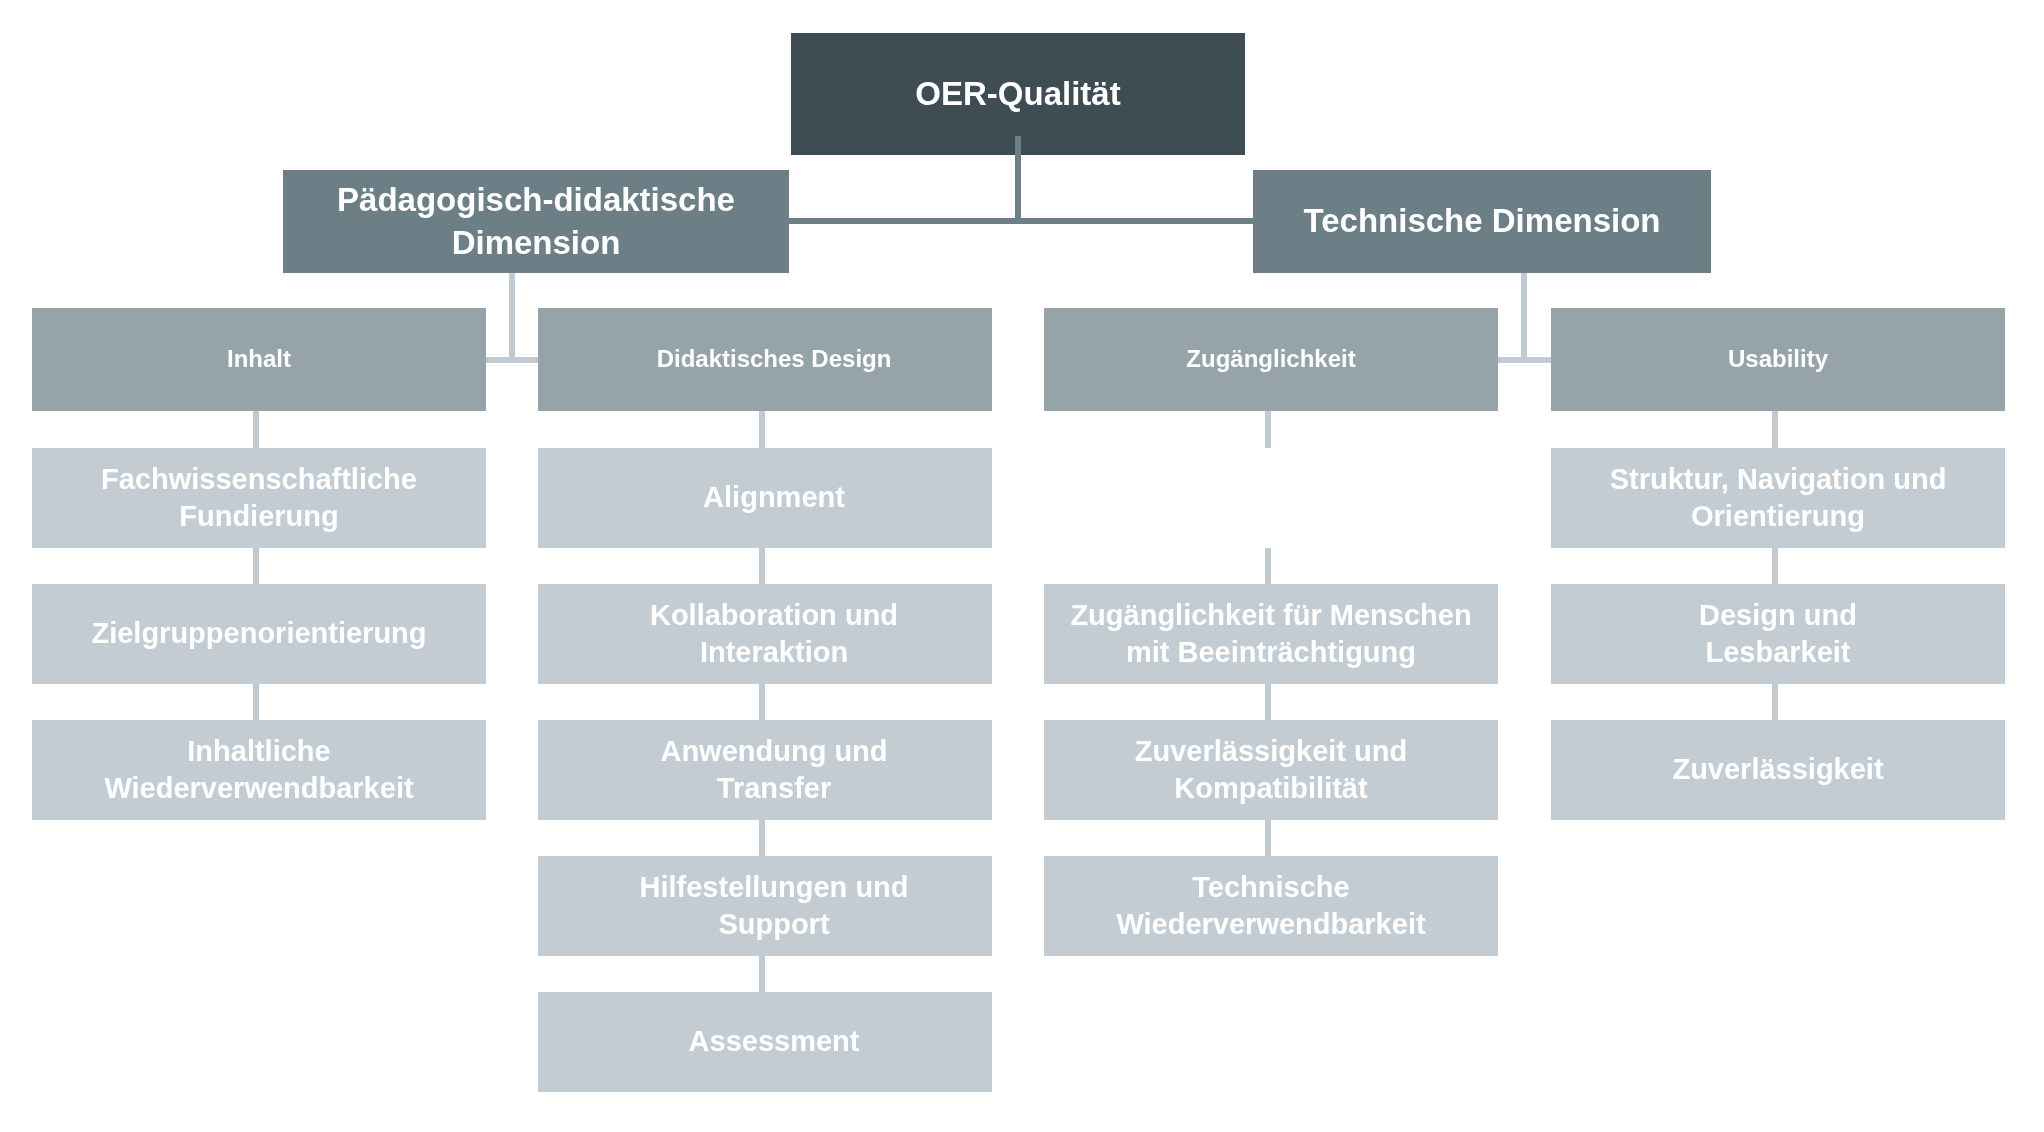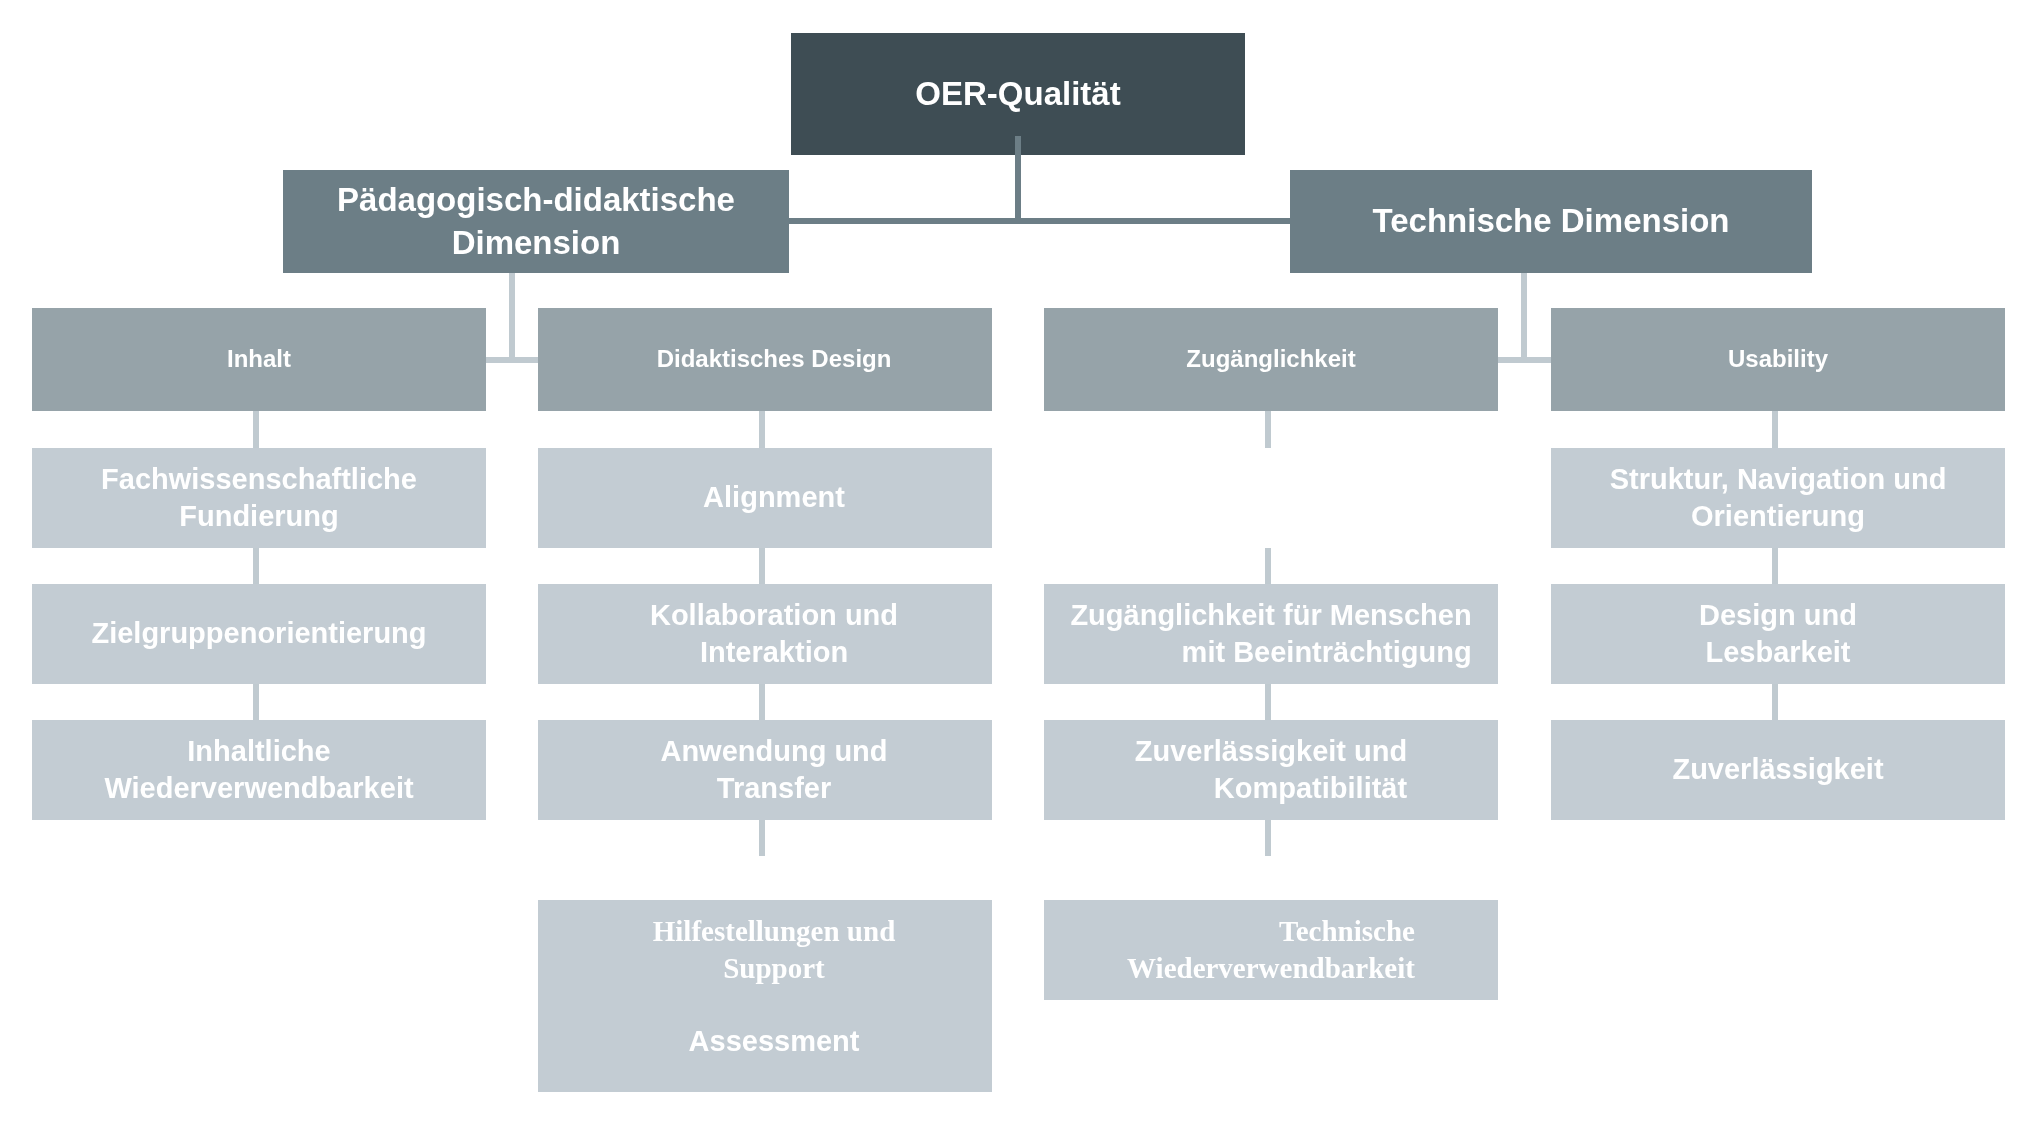--- a/index.html
+++ b/index.html
@@ -25,27 +25,27 @@
   .dim-box    { background:var(--dimension,#6c7e86); font-size:33px; }
   .cat-box    { background:var(--category,#96a3a9);  font-size:24px; }
   .item-box   { background:var(--item,#c3ccd3);      font-size:29px; }
   .conn { position:absolute; }
   .conn.dark  { background:var(--connector-dark,#6c7e86); }
   .conn.light { background:var(--connector-light,#c0cad0); }
 
   
   .root-box { left:791px;  top:33px;  width:454px; height:122px; }
   .dim-1    { left:283px;  top:170px; width:506px; height:103px; }
-  .dim-2    { left:1290px; top:170px; width:522px; height:103px; }
+  .dim-2    { left:1253px; top:170px; width:458px; height:103px; }
   .cat      { top:308px; height:103px; width:454px; }
   .col1 { left:32px;   } .col2 { left:538px;padding-left:32px;  }
-  .col3 { left:1044px;text-align:right; } .col4 { left:1551px; }
+  .col3 { left:1044px; } .col4 { left:1551px; }
   .item { height:100px; width:454px; }
   .row1 { top:448px; } .row2 { top:584px; } .row3 { top:720px; }
-  .row4 { top:900px;font-family:Liberation Serif, serif; } .row5 { top:992px; }
+  .row4 { top:856px; } .row5 { top:992px; }
 
   
   .v { width:6px; } .h { height:6px; }
   .c-root-stem  { left:1015px; top:136px; height:87px; }
   .c-root-hline { left:741px;  top:218px; width:554px; }
   .c-dim1-stem  { left:509px;  top:273px; height:90px; }
   .c-dim2-stem  { left:1521px; top:273px; height:90px; }
   .c-gap1-hline { left:486px;  top:357px; width:52px; }
   .c-gap2-hline { left:1498px; top:357px; width:53px; }
   .x-col1 { left:253px; } .x-col2 { left:759px; }

